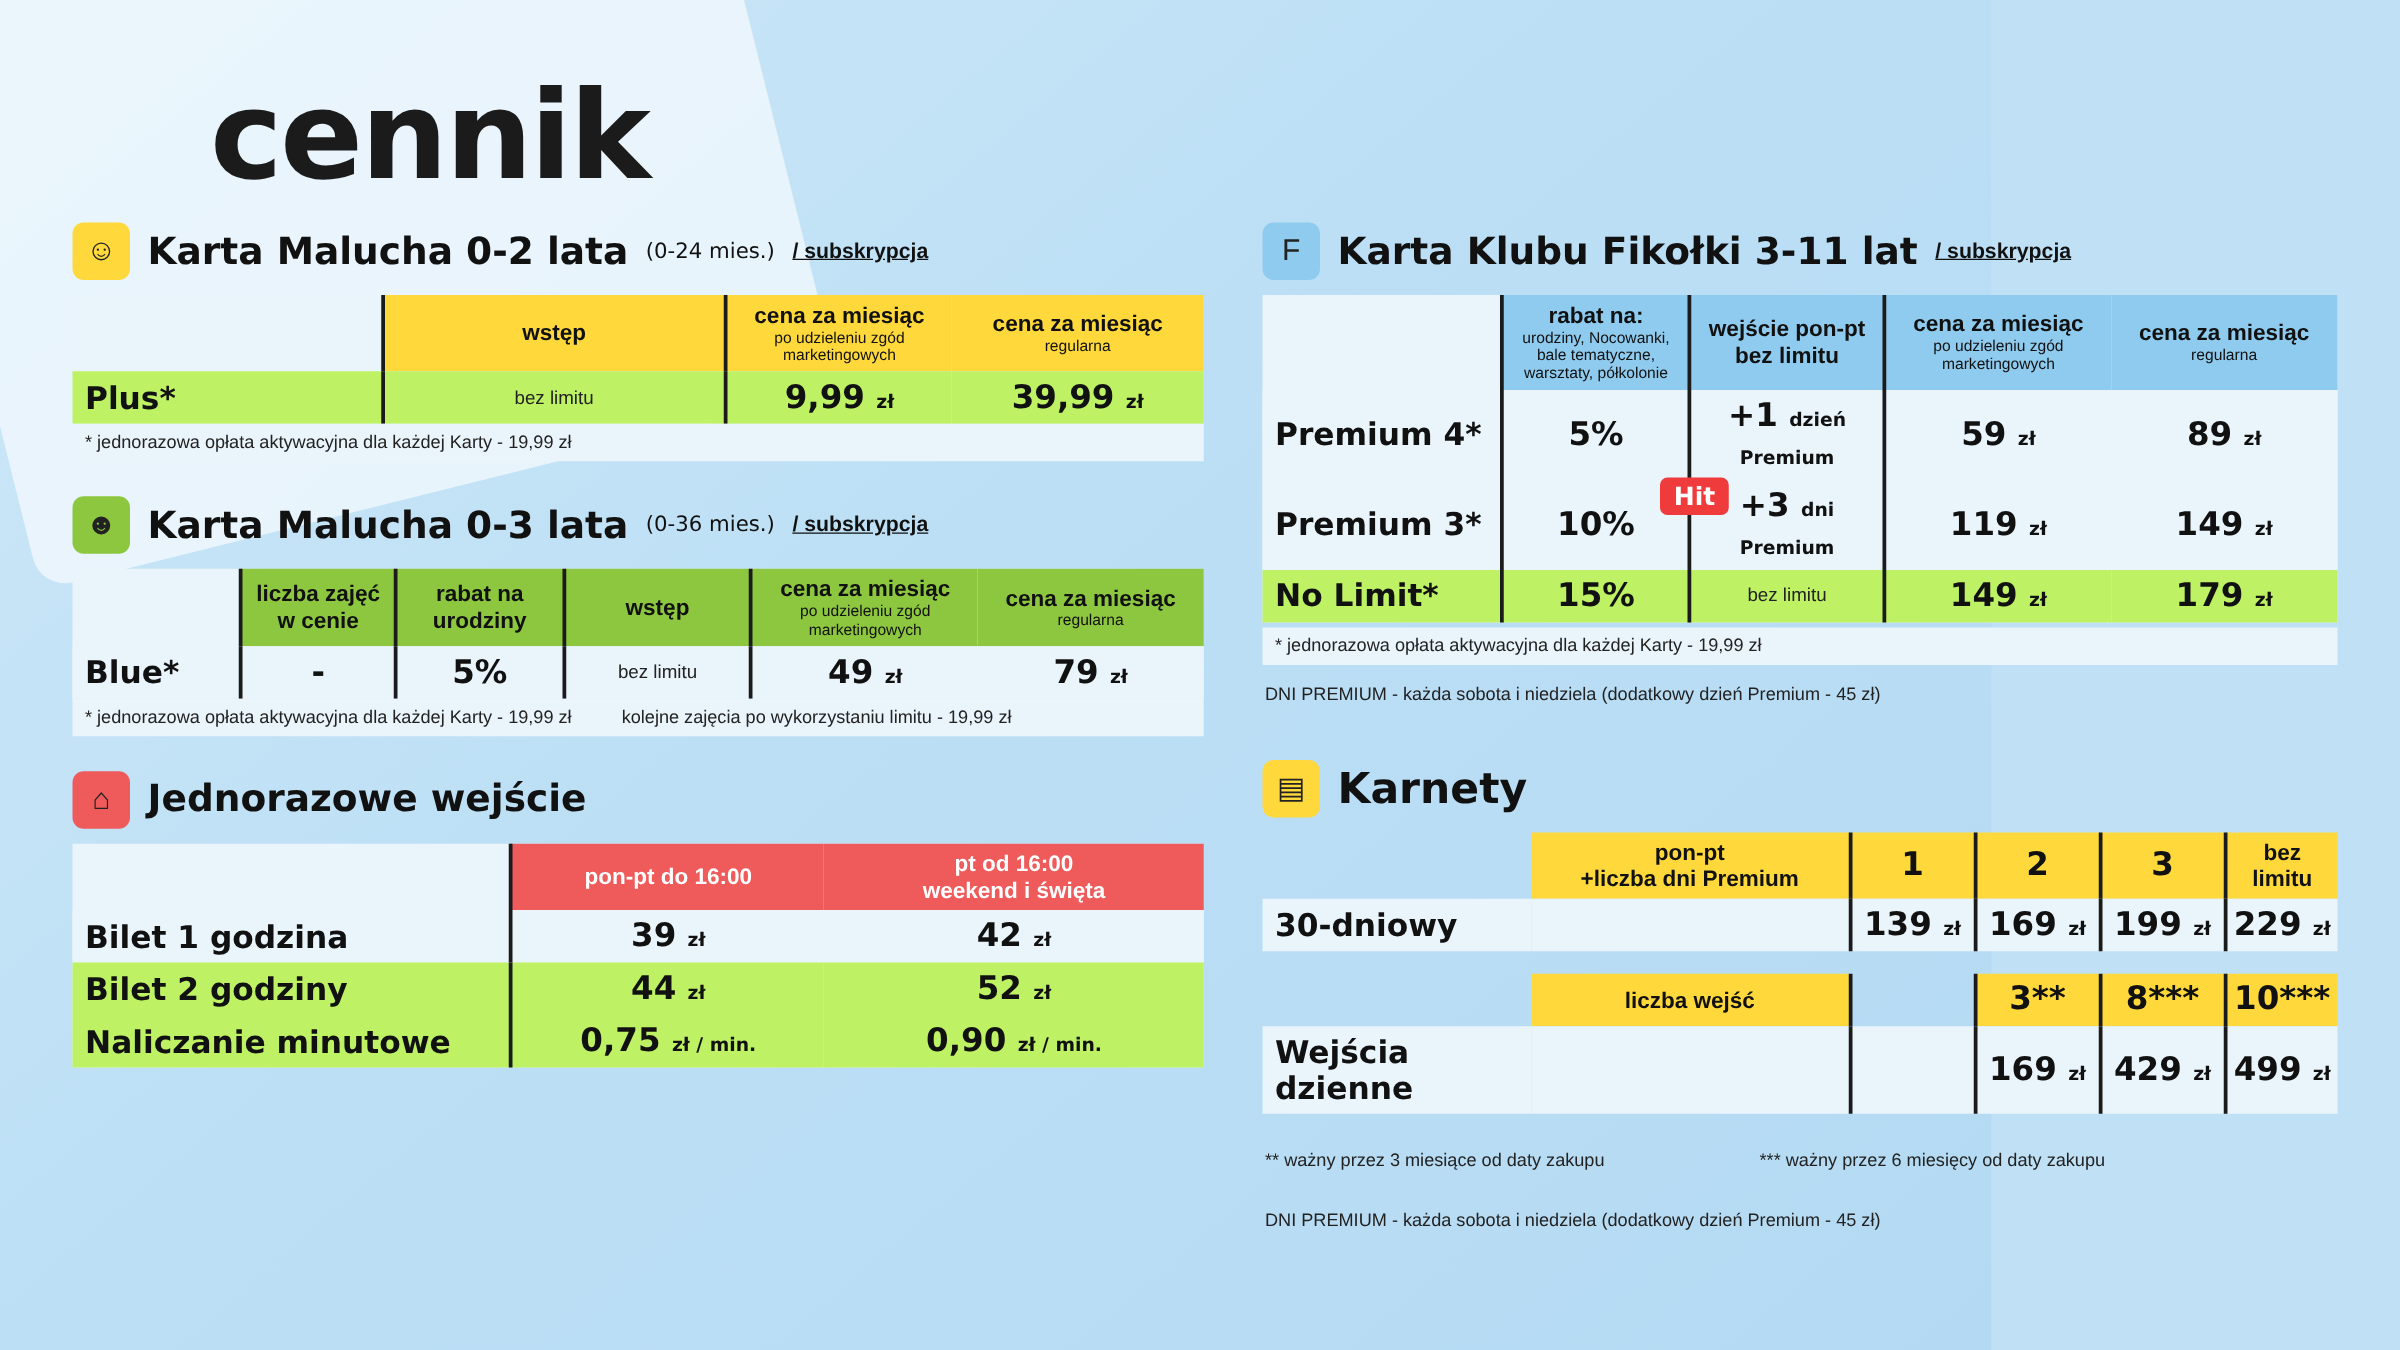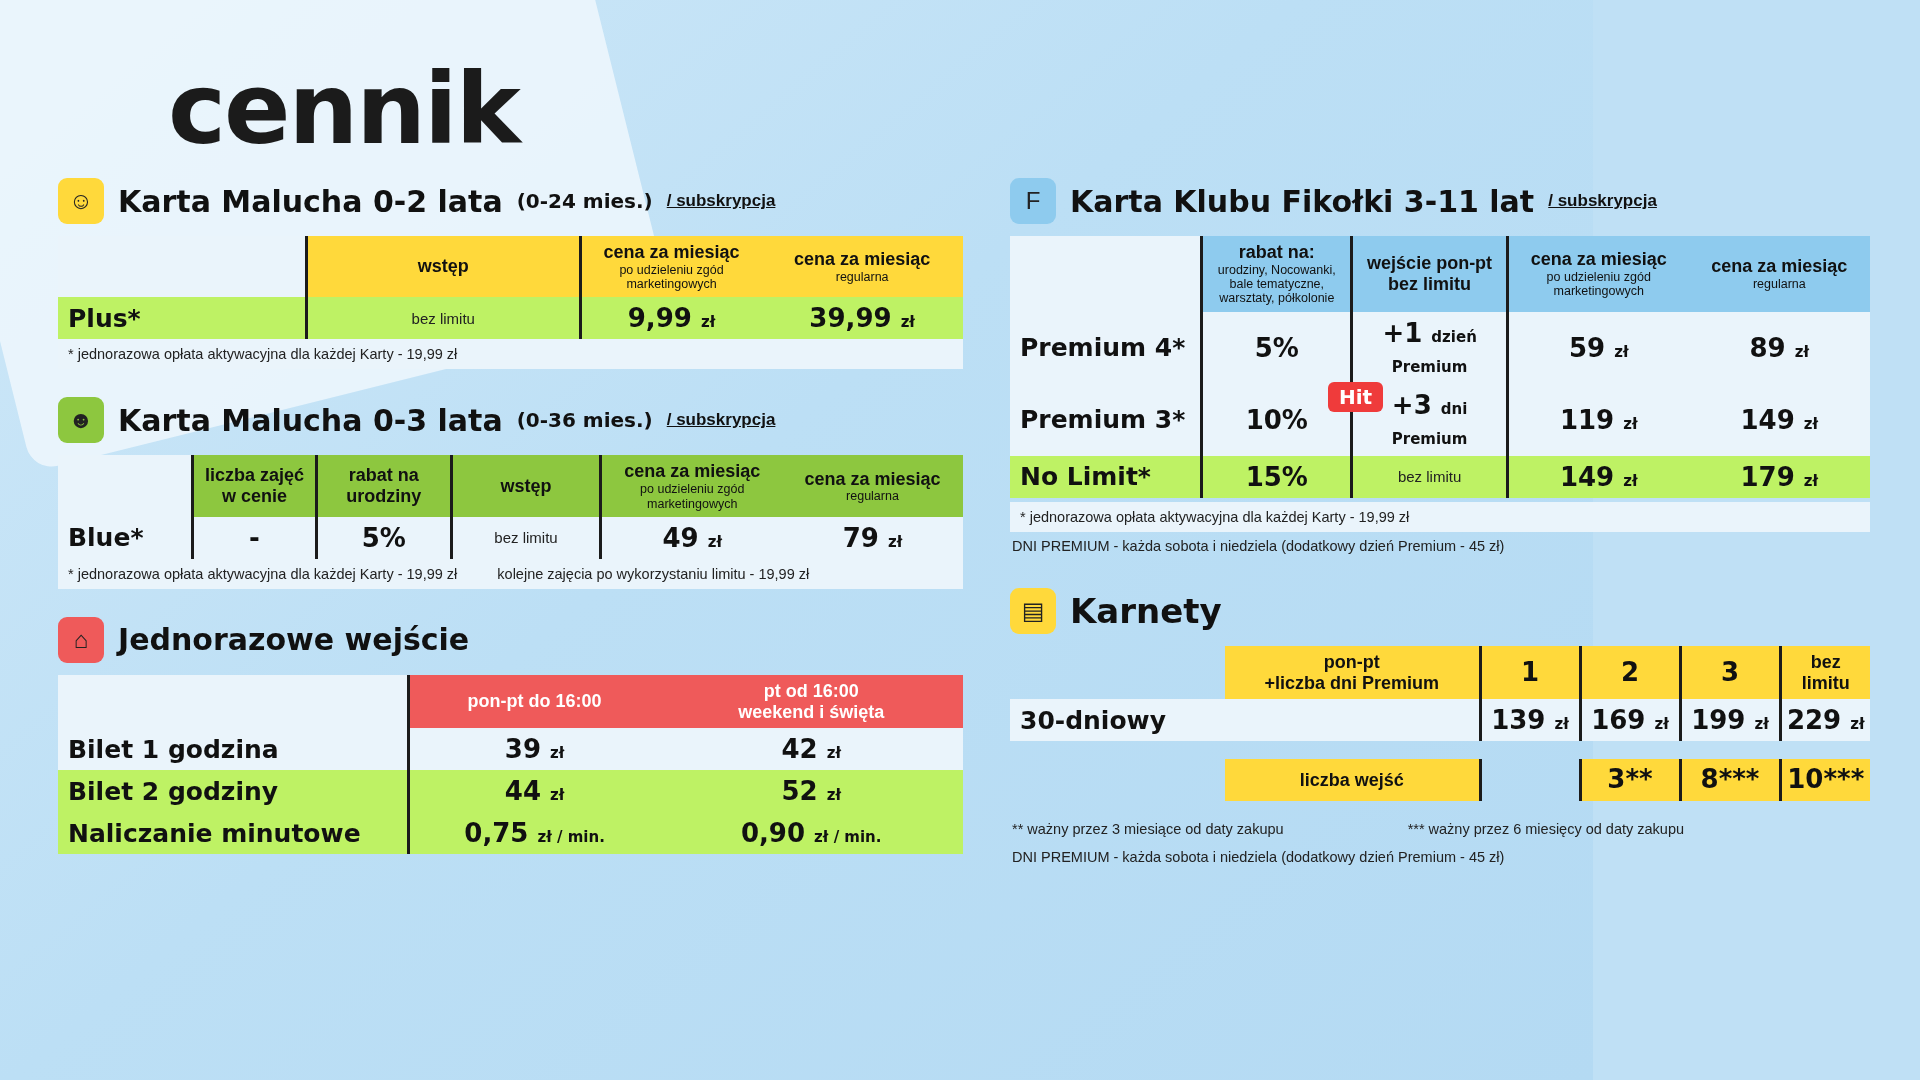--- a/index.html
+++ b/index.html
@@ -53,21 +53,21 @@
   .ico.red    { background: #ef5a5a; }
   .ico.blue   { background: #8ecbee; }
   .ico.yellow2{ background: #ffd93b; }
 
   .sec-title {
     font-size: 30px; font-weight: 800; color: #111;
     font-family: "DejaVu Sans", sans-serif;
     white-space: nowrap;
   }
   .sec-sub {
-    font-size: 20px; font-weight: 700; color: #111;
+    font-size: 17px; font-weight: 400; color: #111;
     font-family: "DejaVu Sans", sans-serif;
   }
   .sec-sub2 {
     font-size: 17px; font-weight: 600; color: #111; text-decoration: underline;
   }
 
   
   table.pt {
     border-collapse: collapse;
     width: 100%;
@@ -106,21 +106,21 @@
   .txt { font-size: 15px; color: #222; }
   .sep-l { border-left: 3px solid #1b1b1b !important; }
   .stripe-a { background: #eaf4fb; }
   .stripe-b { background: #bef264; }
   .note {
     background: #eaf4fb;
     font-size: 14.5px; color: #222;
     padding: 7px 10px;
     display: flex; gap: 40px;
   }
-  .note-plain { font-size: 14.5px; color: #222; padding: 6px 2px; }
+  .note-plain { font-size: 14.5px; color: #222; padding: 16px 2px; }
 
   
   .hit-row td { border-top: 2px solid #e23b3b; border-bottom: 2px solid #e23b3b; }
   .hit-badge {
     position: absolute;
     background: #ef3b3b; color: #fff;
     font-size: 20px; font-weight: 800;
     padding: 3px 11px; border-radius: 6px;
     font-family: "DejaVu Sans", sans-serif;
   }
@@ -399,20 +399,28 @@
           <tr>
         <th style="background:transparent"></th>
         <th class="hdr hdr-yellow">
               <span class="big">liczba wejść</span>
             </th>
         <th style="background:transparent" class="sep-l"></th>
         <th class="hdr hdr-yellow sep-l"><span class="val">3**</span></th>
         <th class="hdr hdr-yellow sep-l"><span class="val">8***</span></th>
         <th class="hdr hdr-yellow sep-l"><span class="val">10***</span></th>
       </tr>
+      <tr class="stripe-a">
+        <td class="rowlabel">Wejścia dzienne</td>
+        <td style="background:transparent"></td>
+        <td class="sep-l" style="background:transparent"></td>
+        <td class="val sep-l"><span>169</span> <span class="u">zł</span></td>
+        <td class="val sep-l"><span>429</span> <span class="u">zł</span></td>
+        <td class="val sep-l"><span>499</span> <span class="u">zł</span></td>
+      </tr>
     </tbody>
       </table>
 
     <div style="display:flex; gap:120px; margin-top:14px">
       <div class="note-plain">** ważny przez 3 miesiące od daty zakupu</div>
       <div class="note-plain">*** ważny przez 6 miesięcy od daty zakupu</div>
     </div>
     <div class="note-plain">DNI PREMIUM - każda sobota i niedziela (dodatkowy dzień Premium - 45 zł)</div>
   </div>
 </div>

